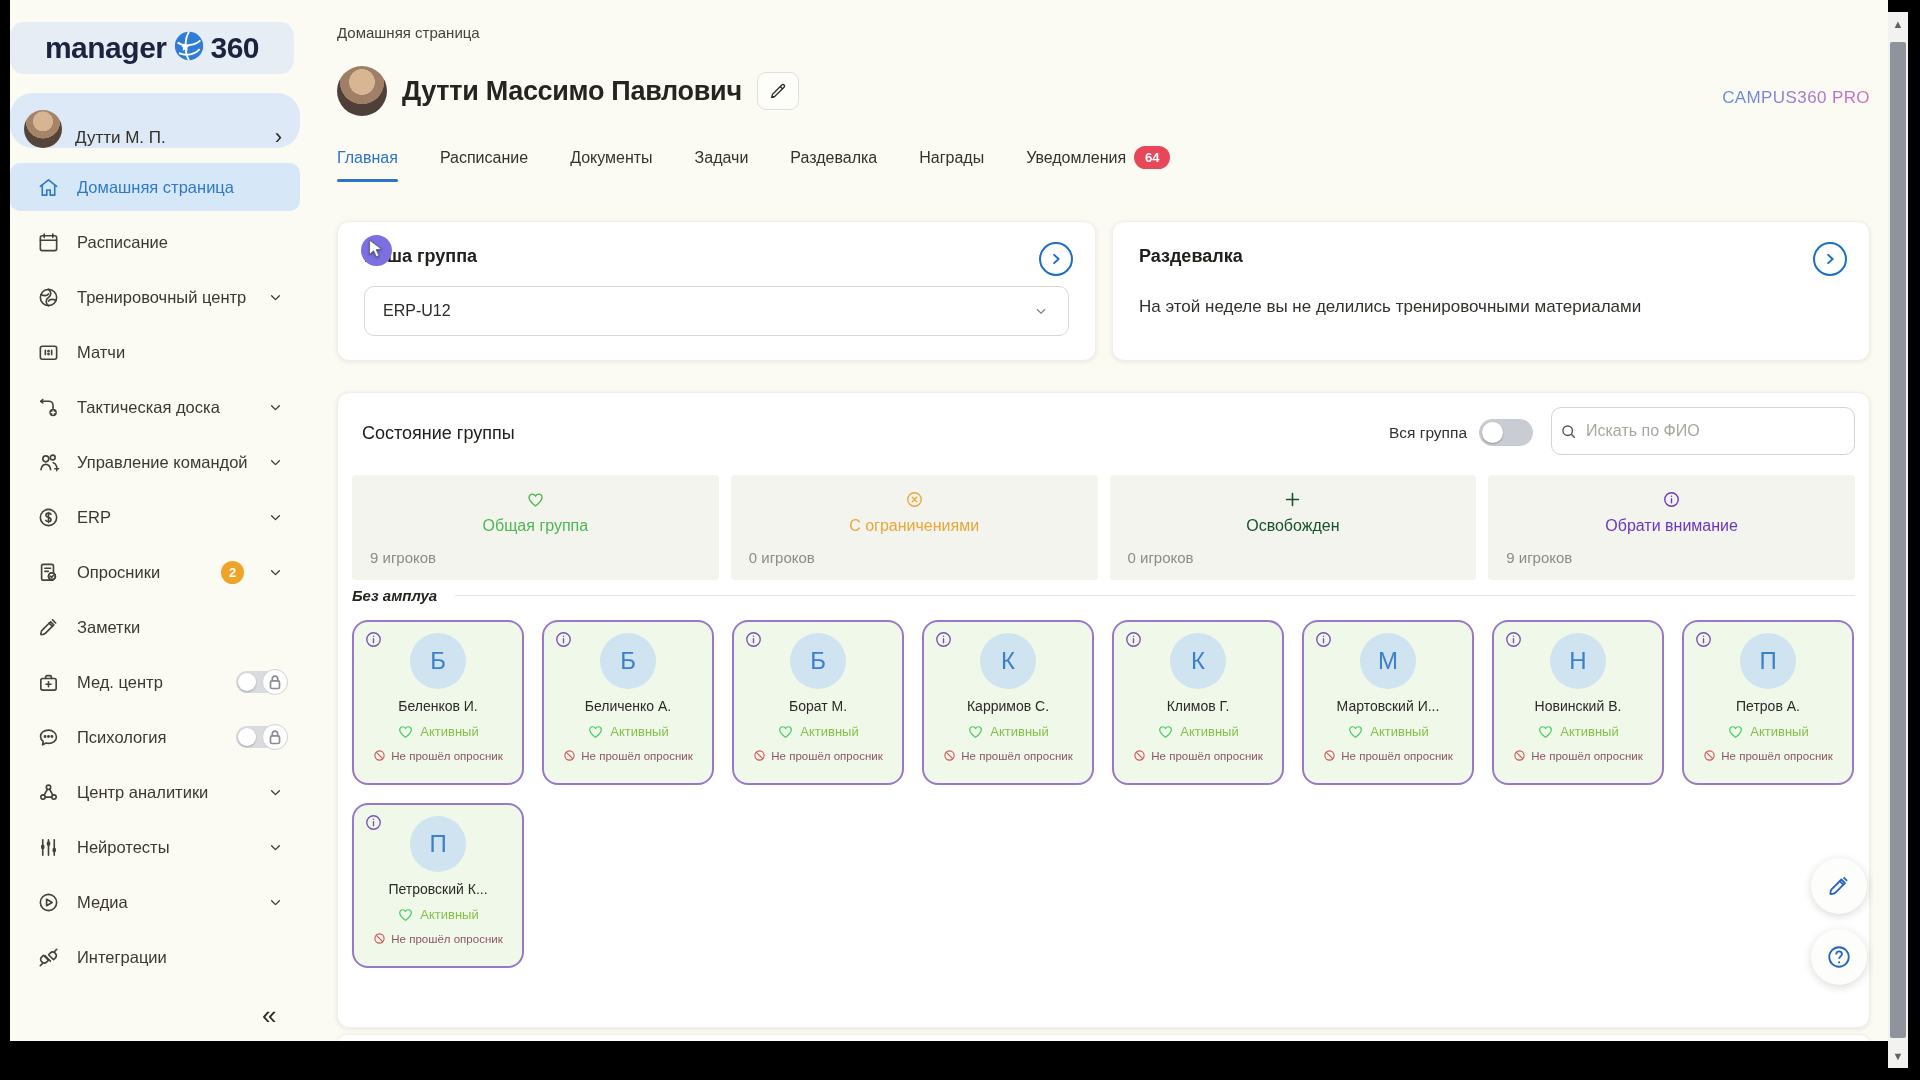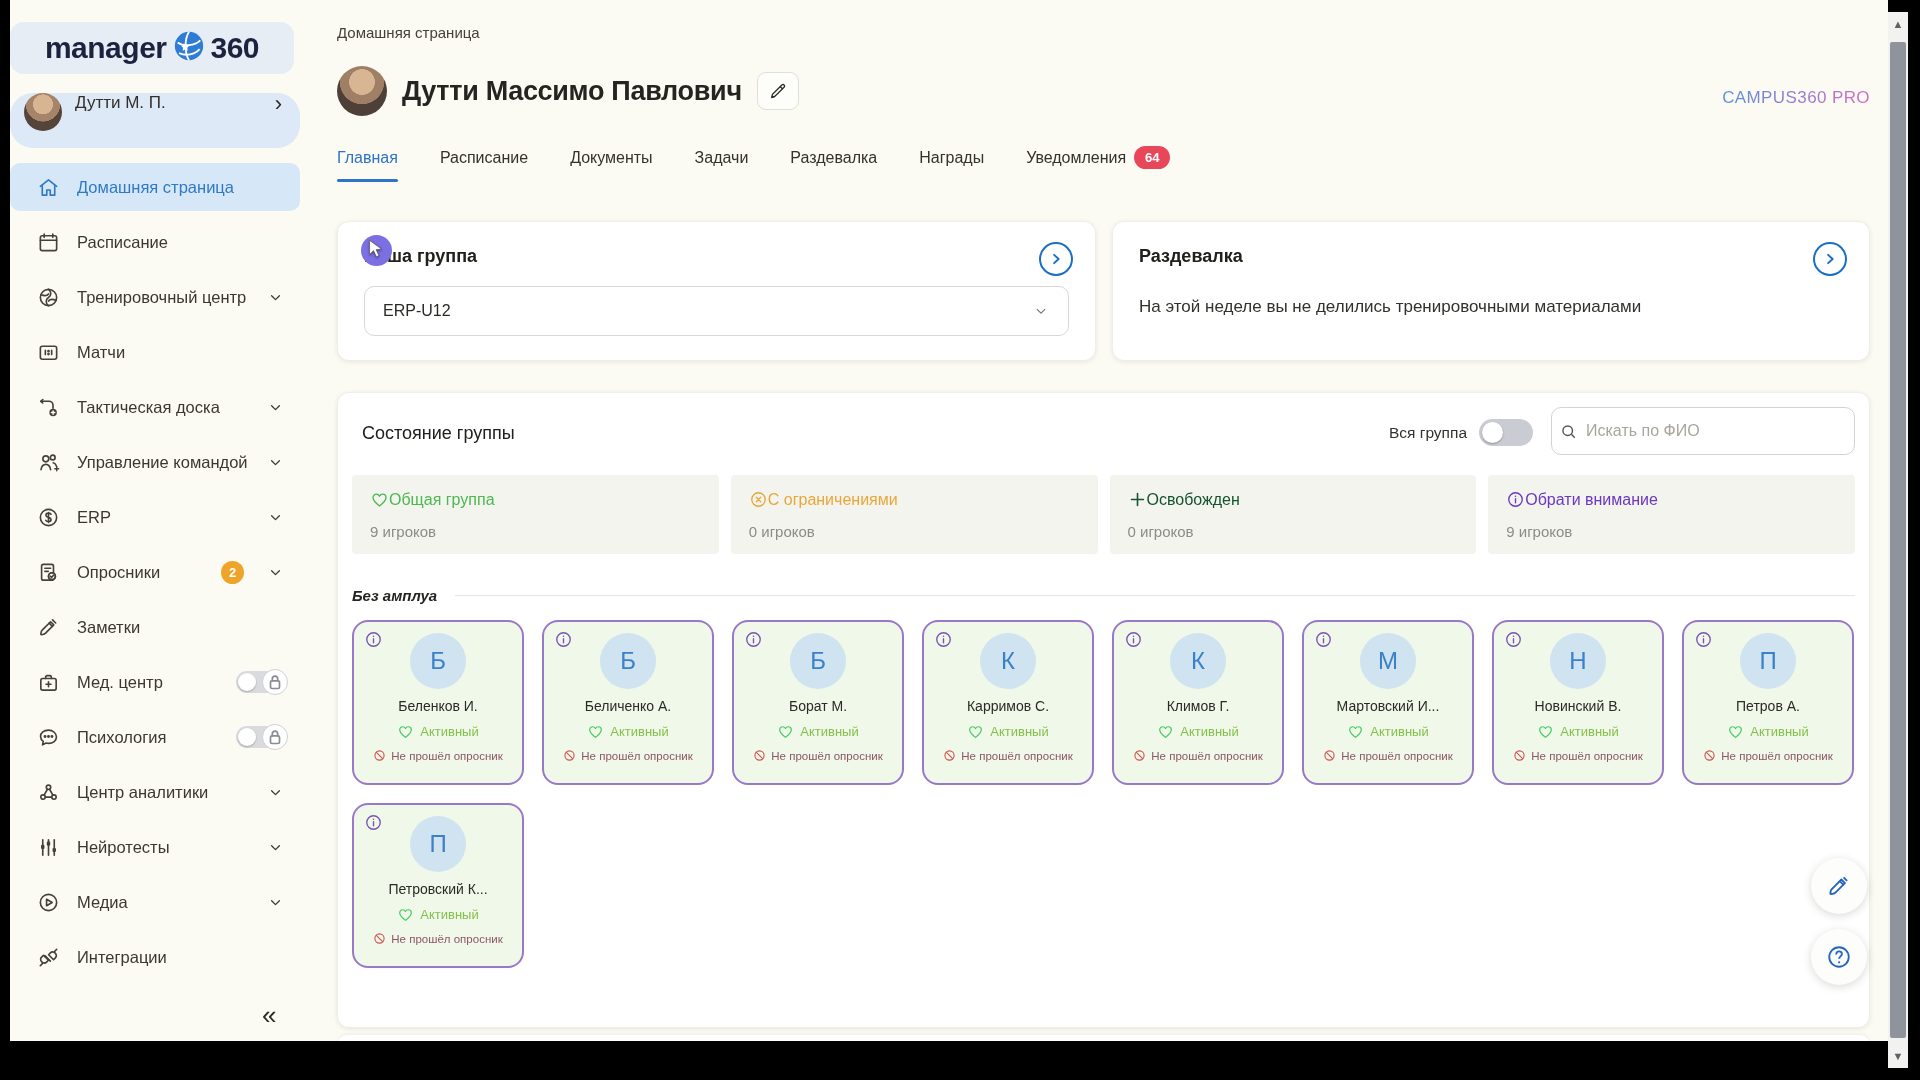--- a/index.html
+++ b/index.html
@@ -8,21 +8,21 @@
   .app { position:absolute; left:10px; top:0; width:1878px; height:1041px;
     background:#fbfaf3; overflow:hidden; }
 
   
   .sidebar { position:absolute; left:0; top:0; width:296px; height:100%; background:#fbfaf3; }
   .logo { position:absolute; left:0; top:22px; width:284px; height:52px; background:#e7edf4;
     border-radius:14px; display:flex; align-items:center; justify-content:center; gap:5px; cursor:pointer; }
   .logo .brand { font-size:30px; font-weight:bold; color:#1b2340; letter-spacing:-0.5px; }
   .logo svg { width:34px; height:34px; }
   .profile { position:absolute; left:0; top:93px; width:290px; height:55px; background:#dde9f6;
-    border-radius:23px; display:flex; align-items:flex-start; padding:0 18px 0 14px; gap:13px; cursor:pointer; }
+    border-radius:23px; display:flex; align-items:flex-end; padding:0 18px 0 14px; gap:13px; cursor:pointer; }
   .avatar { width:38px; height:38px; border-radius:50%; flex:0 0 auto;
     background:radial-gradient(circle at 50% 30%, #d7b592 0 30%, #a5846a 31% 52%, #54443a 53% 100%); }
   .profile-name { font-size:17px; color:#33302a; flex:1; }
   .chev-r { font-size:22px; color:#2e2b26; line-height:1; }
   nav { position:absolute; left:0; top:163px; width:290px; }
   .nav-item { height:48px; margin-bottom:7px; display:flex; align-items:center; gap:17px;
     padding:0 16px 0 27px; border-radius:10px; cursor:pointer; color:#3c3831; }
   .nav-item.active { background:#d6e8f8; color:#3079c6; }
   .nav-item .ni { width:23px; height:23px; flex:0 0 auto; color:#45413a; }
   .nav-item.active .ni { color:#3079c6; }
@@ -85,21 +85,21 @@
     background:#fff; box-shadow:0 1px 2px rgba(0,0,0,.3); }
   .gs-search { position:absolute; right:14px; top:14px; width:304px; height:48px; background:#fff;
     border:1px solid #d4d4cd; border-radius:10px; display:flex; align-items:center; padding:0 7px; gap:8px; }
   .gs-search svg { width:19px; height:19px; color:#56544e; flex:0 0 auto; }
   .gs-search input { border:none; outline:none; flex:1; font-size:16px; color:#33312c;
     font-family:"Liberation Sans",sans-serif; background:transparent; }
   .gs-search input::placeholder { color:#a8a59c; }
   .stats { position:absolute; left:14px; right:14px; top:82px; display:grid;
     grid-template-columns:repeat(4,1fr); gap:12px; }
   .stat { background:#f4f4ee; border-radius:4px; padding:15px 18px 14px; }
-  .stat-head { display:flex; align-items:center; gap:0; font-size:16px; }
+  .stat-head { display:flex; align-items:center; gap:8px; font-size:16px;flex-direction:column; }
   .stat-head svg { width:19px; height:19px; }
   .stat-count { margin-top:14px; font-size:15px; color:#8d8c84; }
   .ampl-row { position:absolute; left:14px; right:14px; top:194px; display:flex; align-items:center; gap:18px; }
   .ampl-label { font-size:15px; font-weight:bold; color:#26241f; white-space:nowrap;font-style:italic; }
   .ampl-line { flex:1; height:1px; background:#e6e6de; }
   .players { position:absolute; left:14px; top:227px; display:grid;
     grid-template-columns:repeat(8,172px); gap:18px 18px; }
   .pcard { width:172px; height:165px; border:2px solid #9a78c8; border-radius:16px; background:#eff8e9;
     position:relative; cursor:pointer; }
   .pcard .info { position:absolute; left:10px; top:8px; width:19px; height:19px; color:#7b52b5; }

